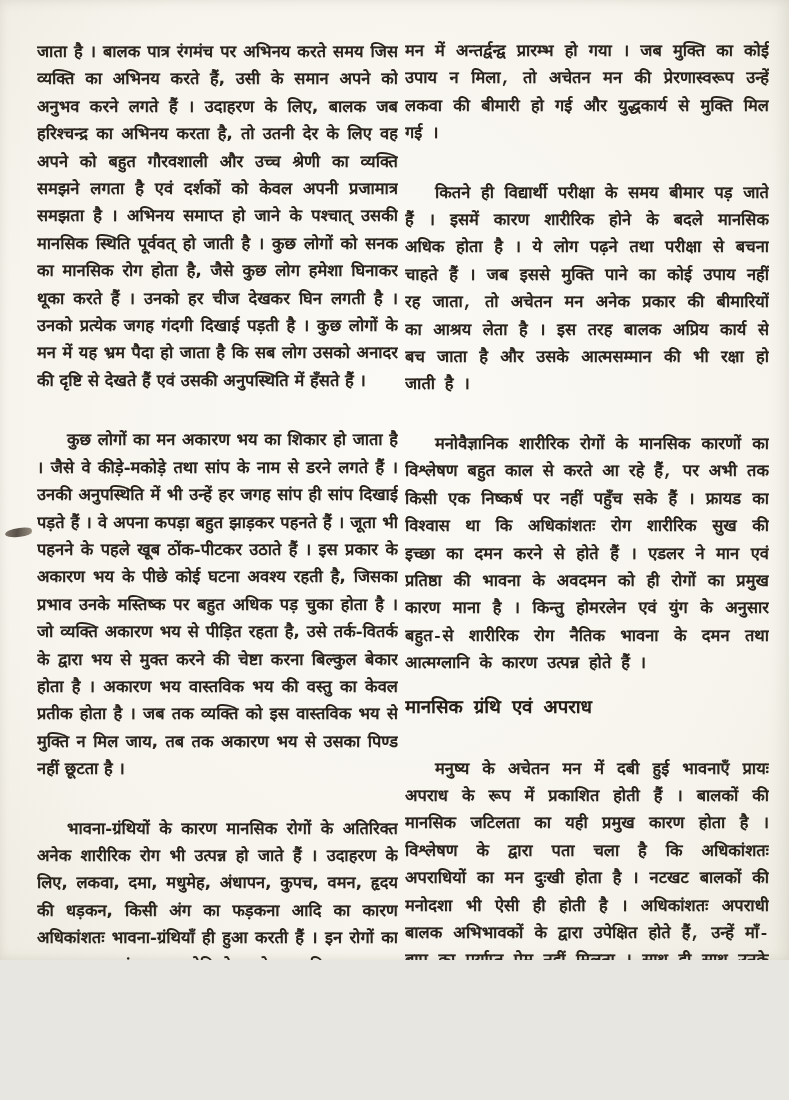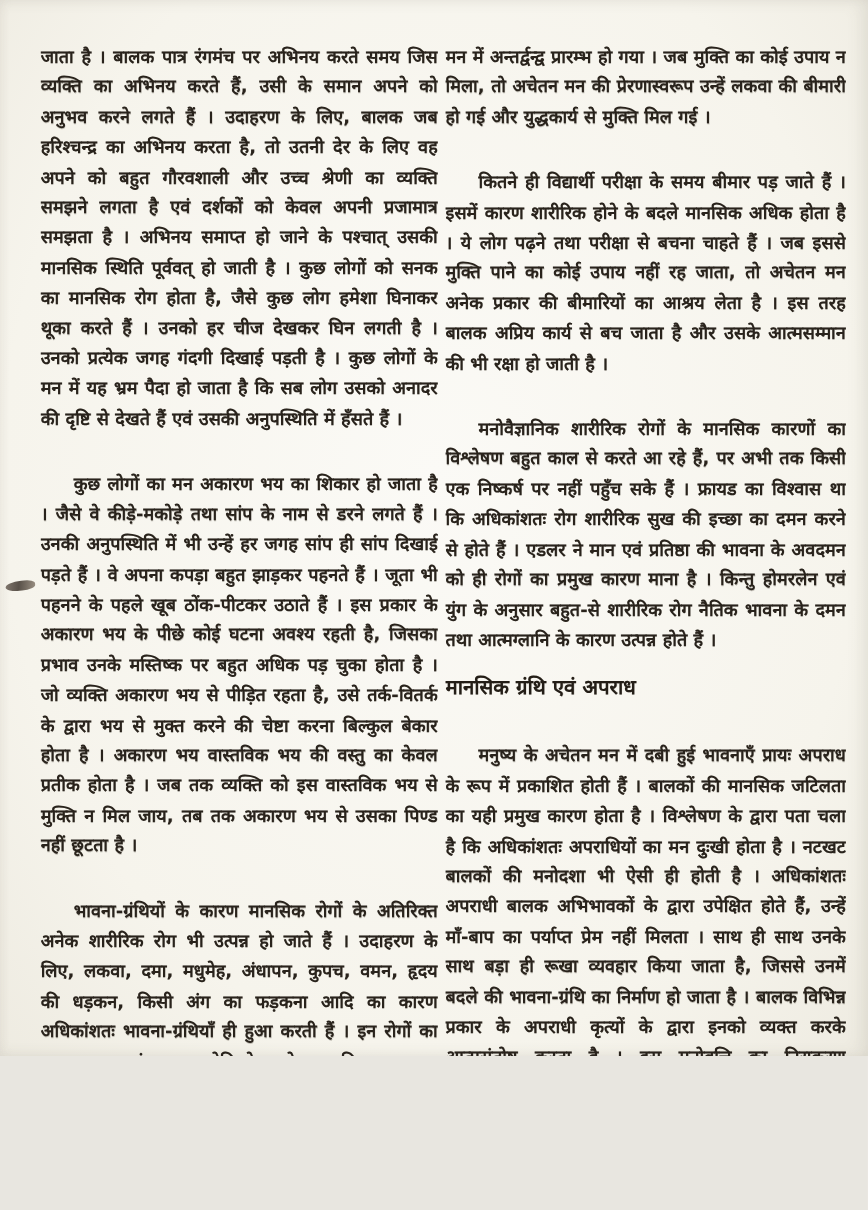--- a/index.html
+++ b/index.html
@@ -19,21 +19,21 @@
     overflow: hidden;
     color: #28221b;
   }
   .column {
     position: absolute;
     top: 38px;
     height: 996px;
     overflow: hidden;
   }
   .column.left  { left: 37px;  width: 361px; }
-  .column.right { left: 405px; width: 364px; }
+  .column.right { left: 405px; width: 364px; font-family: Liberation Mono, monospace; }
   p.para {
     margin: 0 0 2px 0;
     font-size: 16.3px;
     line-height: 27.4px;
     font-weight: 600;
     text-align: justify;
     letter-spacing: 0.1px;
     color: #29231c;
     text-shadow: 0.3px 0.3px 0 rgba(40,30,20,0.25);
   }

